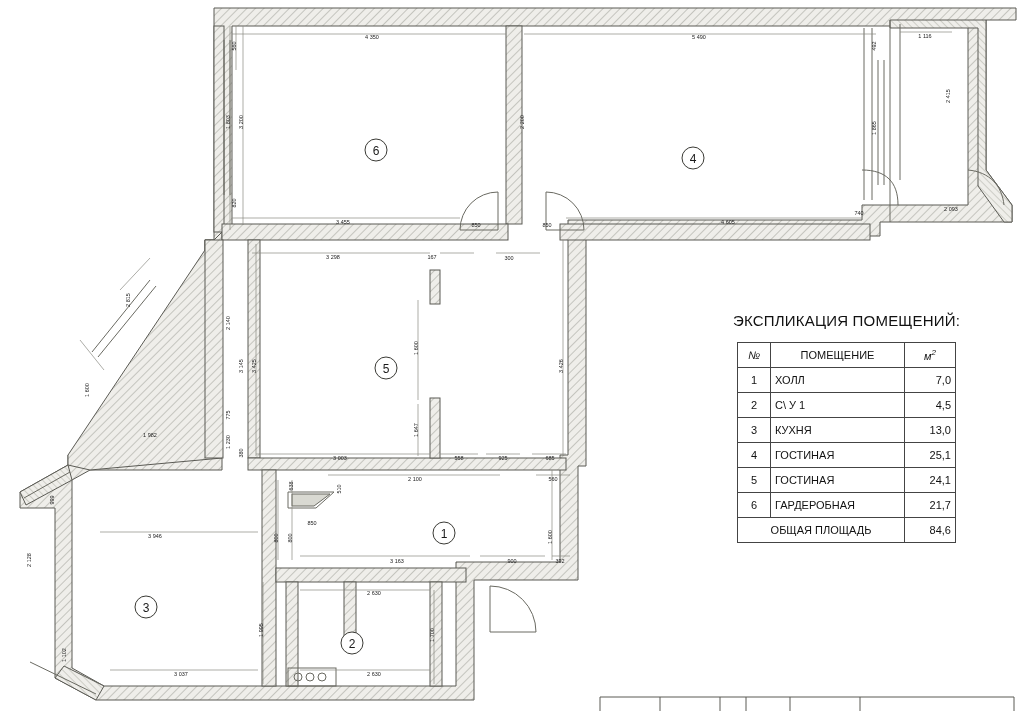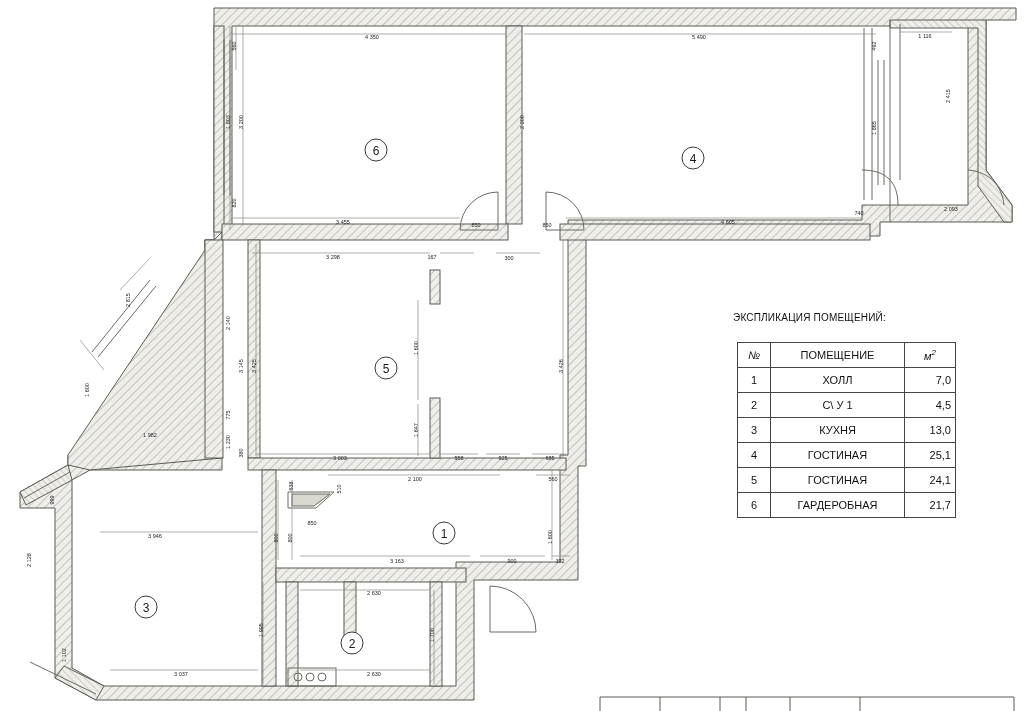--- a/index.html
+++ b/index.html
@@ -19,42 +19,42 @@
     position: absolute;
     left: 0; top: 0;
     width: 1024px;
     height: 711px;
   }
   
   .expl-title {
     position: absolute;
     left: 733px;
     top: 312px;
-    font-size: 10px;
+    font-size: 15px;
     letter-spacing: 0.2px;
     color: #111;
     white-space: nowrap;
   }
   .expl-table {
     position: absolute;
     left: 737px;
     top: 342px;
     border-collapse: collapse;
     font-size: 11px;
     background: #fff;
   }
   .expl-table td, .expl-table th {
     border: 1px solid #444;
     height: 24px;
     padding: 0 4px;
     font-weight: normal;
     color: #111;
   }
   .col-num { width: 24px; text-align: center; }
-  .col-name { width: 125px; text-align: center; }
+  .col-name { width: 125px; }
   .col-area { width: 42px; text-align: right; }
   .expl-table thead td { text-align: center; }
   .total-label { text-align: center; }
   .sup { font-size: 8px; vertical-align: super; }
   .ital { font-style: italic; }
 </style>
 </head>
 <body>
 
 <svg id="plan" viewBox="0 0 1024 711" xmlns="http://www.w3.org/2000/svg">
@@ -256,14 +256,18 @@
     <tr>
       <td class="col-num">5</td>
       <td class="col-name">ГОСТИНАЯ</td>
       <td class="col-area">24,1</td>
     </tr>
     <tr>
       <td class="col-num">6</td>
       <td class="col-name">ГАРДЕРОБНАЯ</td>
       <td class="col-area">21,7</td>
     </tr>
+    <tr>
+      <td class="total-label" colspan="2">ОБЩАЯ ПЛОЩАДЬ</td>
+      <td class="col-area">84,6</td>
+    </tr>
   </tbody>
 </table>
 
 </body></html>

